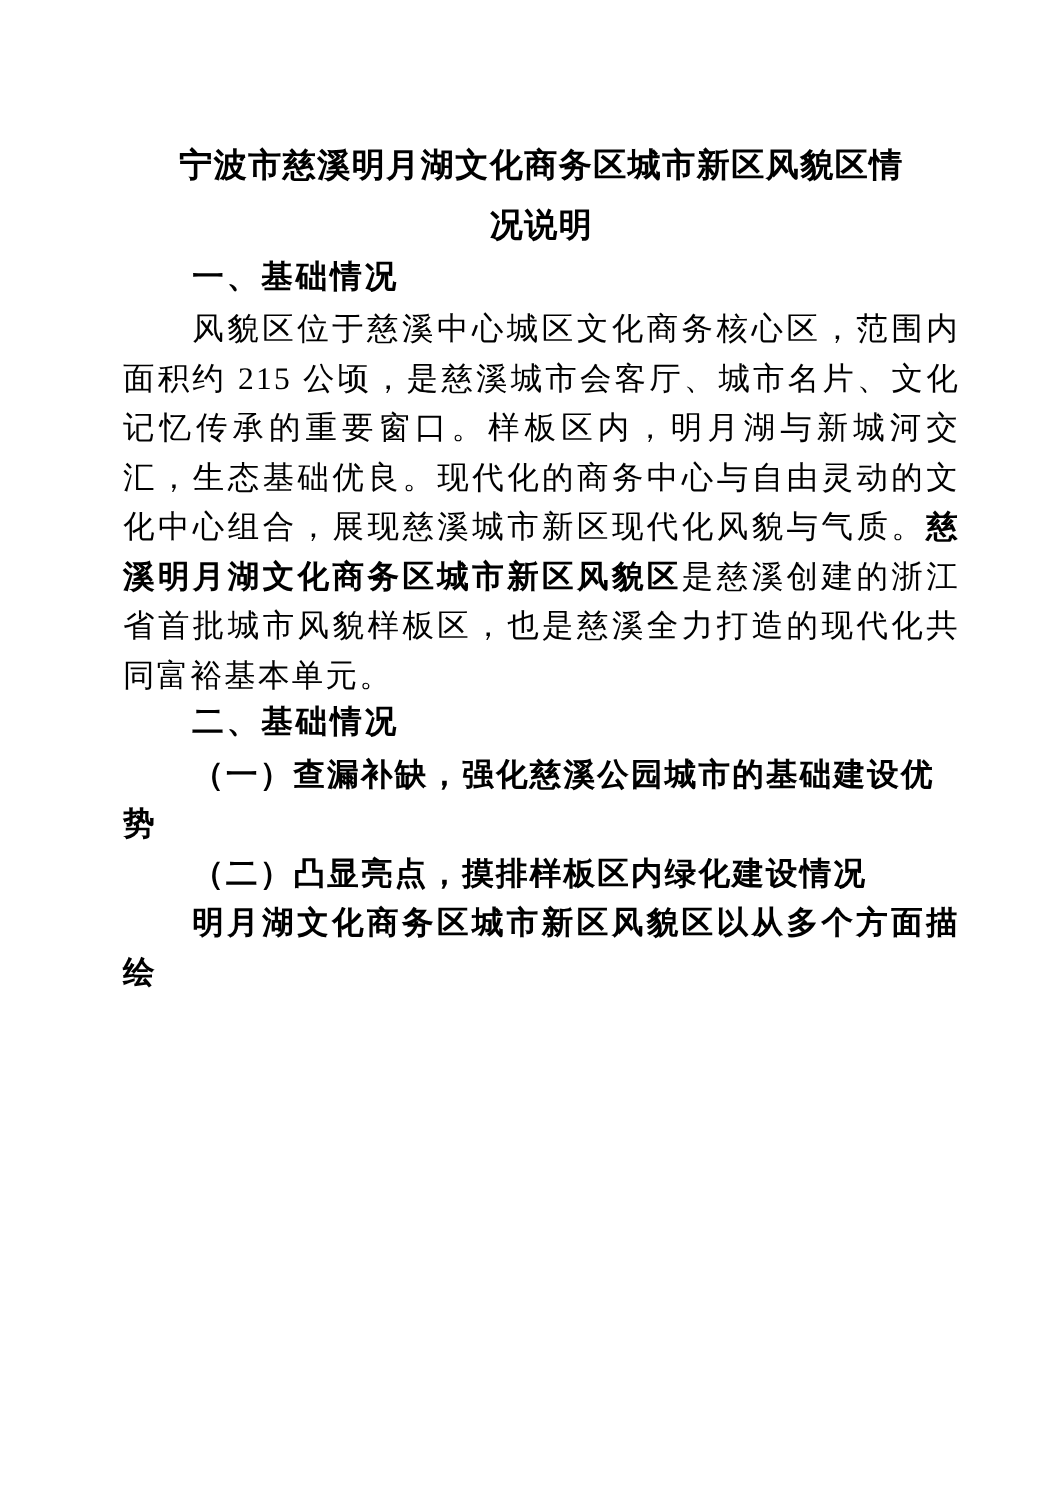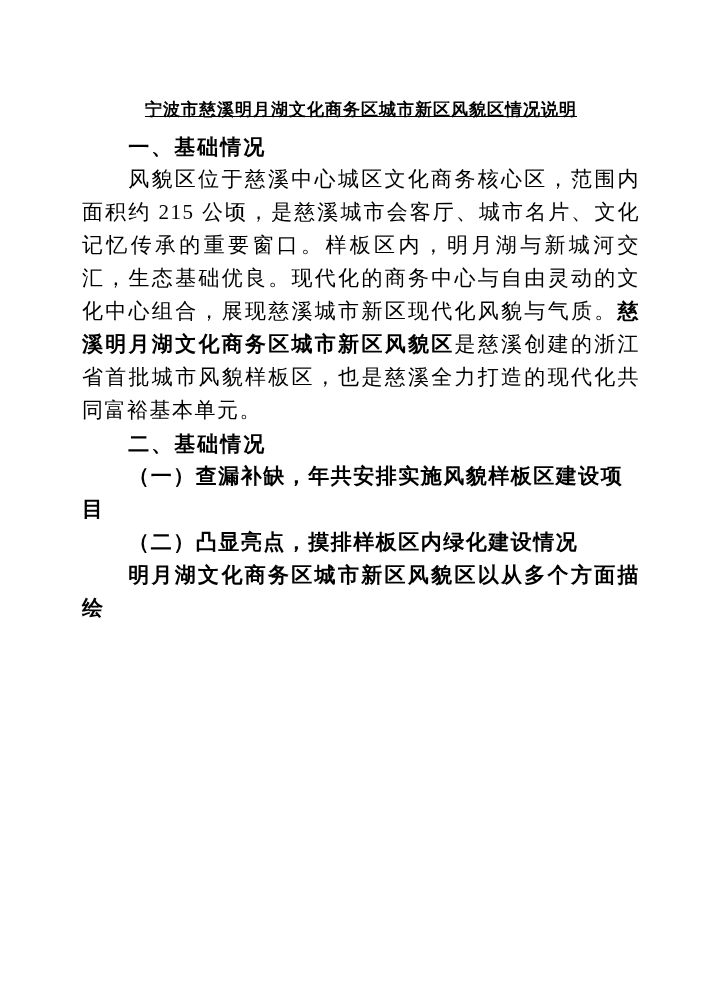--- a/index.html
+++ b/index.html
@@ -13,30 +13,29 @@
     height: 999px;
     background: #ffffff;
     box-sizing: border-box;
     padding: 90px 67px 0 82px;
     overflow: hidden;
     color: #000000;
   }
   .doc-title {
     font-family: "Liberation Sans", sans-serif;
     font-weight: bold;
-    font-size: 17px;
+    font-size: 22px;
     line-height: 40px;
     text-align: center;
     letter-spacing: 1px;
     max-width: 490px;
     margin: 0 auto 0 auto;
-    text-decoration: underline;
   }
   .h-sans {
-    font-family: Liberation Sans, sans-serif;
+    font-family: Liberation Mono, monospace;
     font-weight: bold;
     font-size: 21px;
     line-height: 33px;
     letter-spacing: 2px;
     text-indent: 2.2em;
     margin: 0;
   }
   .para {
     font-family: "Liberation Serif", serif;
     font-size: 21px;
@@ -66,20 +65,20 @@
 
   <div class="doc-title">宁波市慈溪明月湖文化商务区城市新区风貌区情况说明</div>
 
   <p class="h-sans">一、基础情况</p>
 
   <p class="para"><span>风貌区位于慈溪中心城区文化商务核心区，范围内面积约 215 公顷，是慈溪城市会客厅、城市名片、文化记忆传承的重要窗口。样板区内，明月湖与新城河交汇，生态基础优良。现代化的商务中心与自由灵动的文化中心组合，展现慈溪城市新区现代化风貌与气质。</span><span class="bold">慈溪明月湖文化商务区城市新区风貌区</span><span>是慈溪创建的浙江省首批城市风貌样板区，也是慈溪全力打造的现代化共同富裕基本单元。</span></p>
 
   <p class="h-sans">二、基础情况</p>
 
 
-  <p class="h-serif">（一）查漏补缺，年共安排实施风貌样板区建设项目</p>
+  <p class="h-serif">（一）查漏补缺，强化慈溪公园城市的基础建设优势</p>
 
 
   <p class="h-serif">（二）凸显亮点，摸排样板区内绿化建设情况</p>
 
   <p class="para bold">明月湖文化商务区城市新区风貌区以从多个方面描绘</p>
 
 </div>
 
 </body></html>

